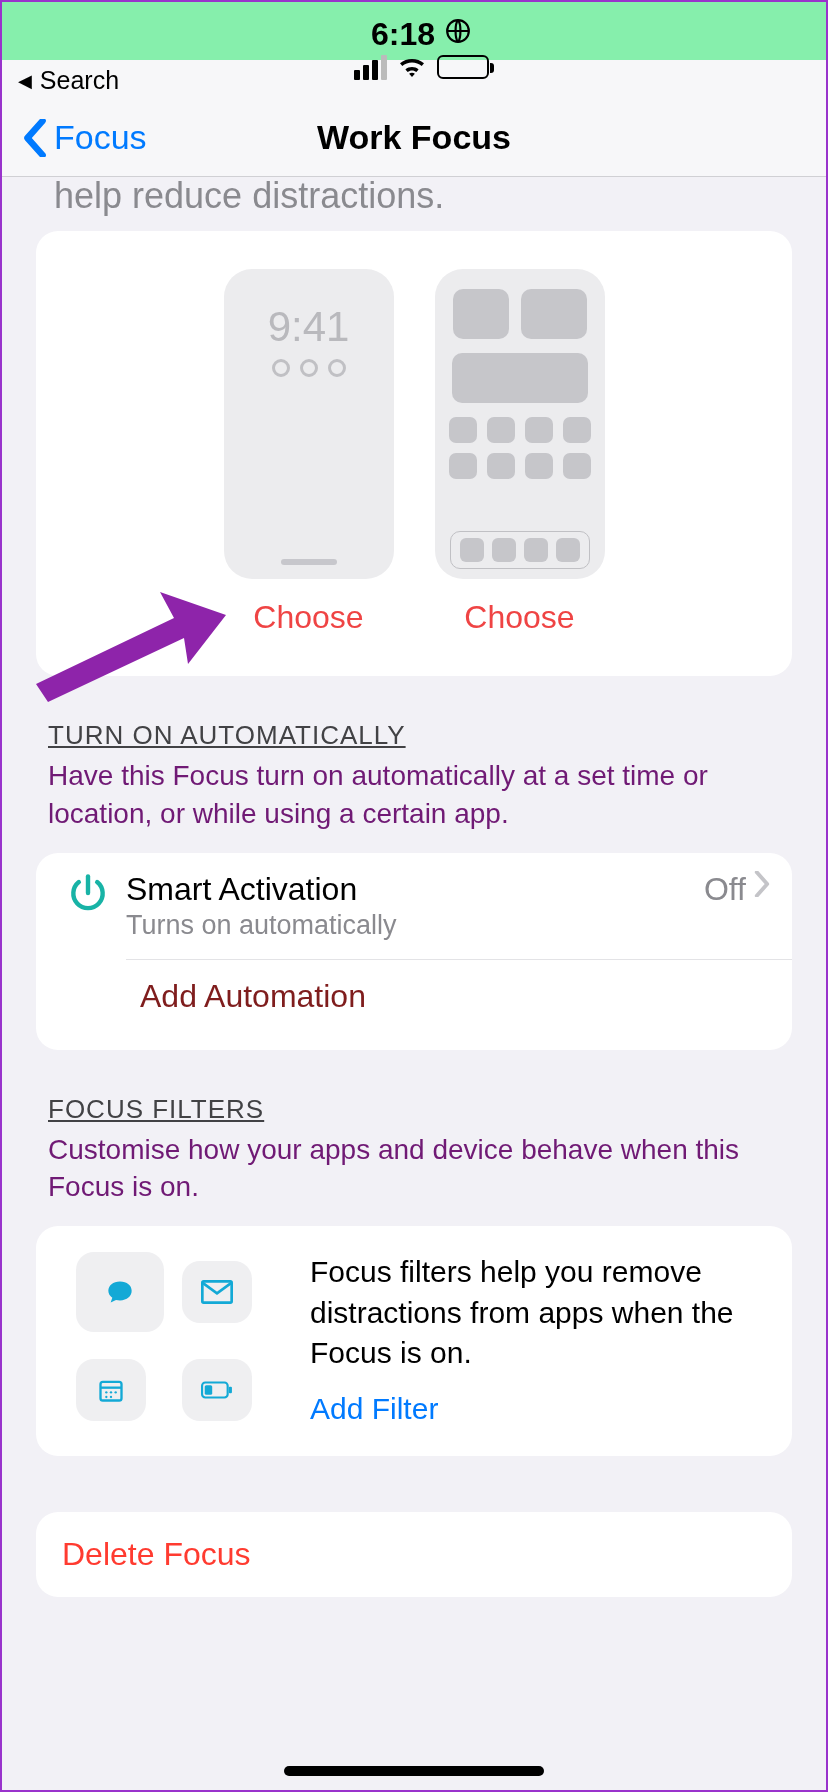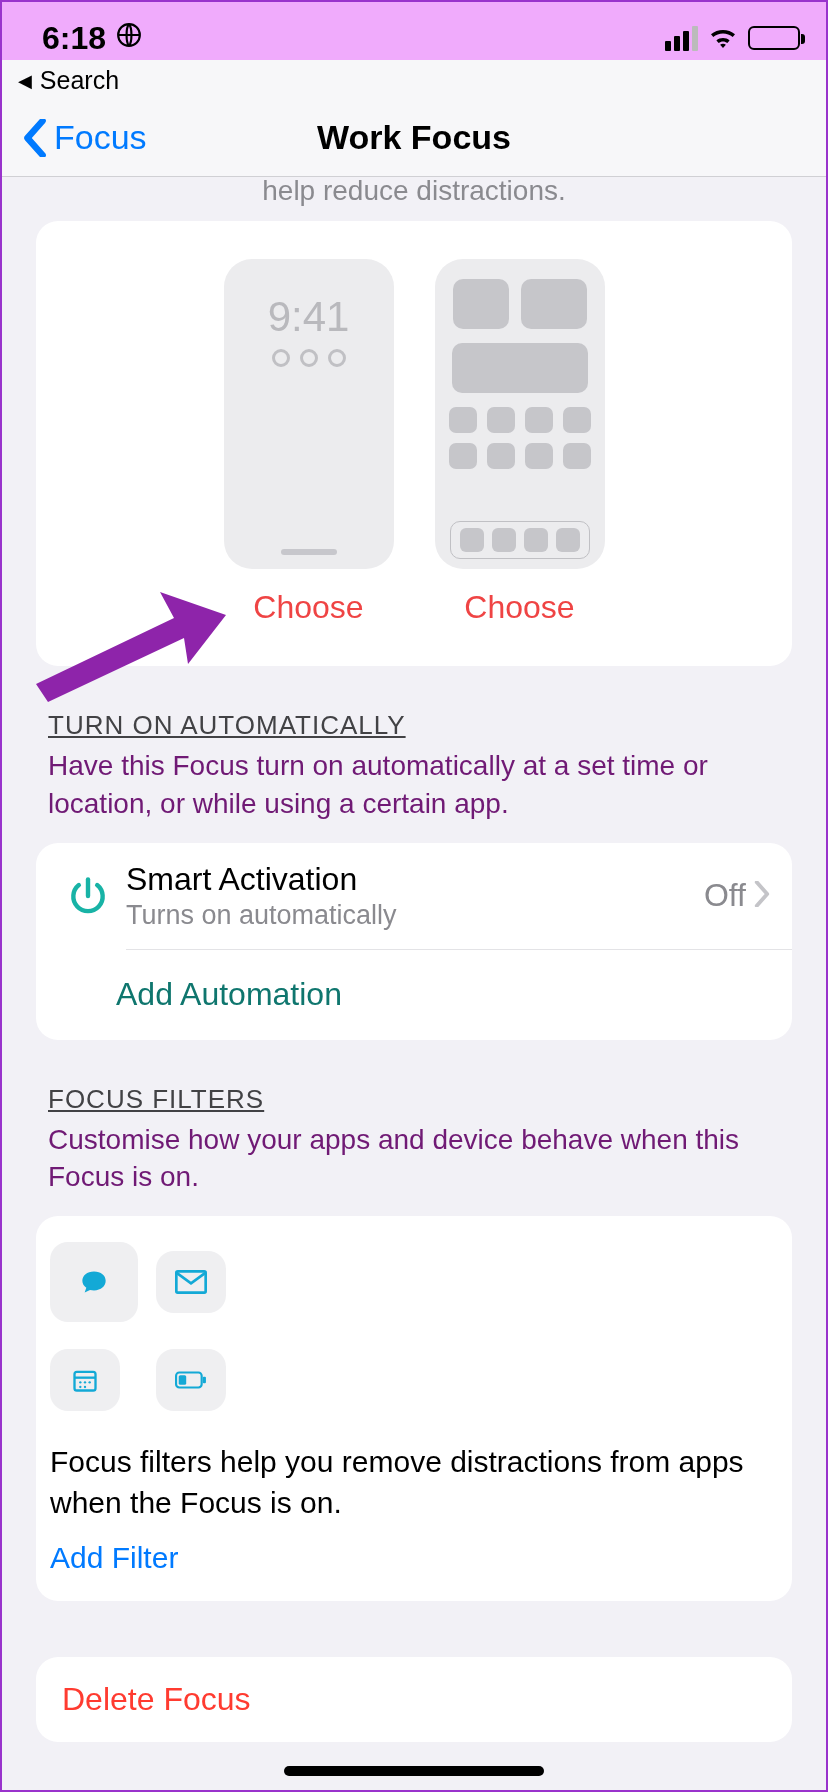--- a/index.html
+++ b/index.html
@@ -13,21 +13,22 @@
     border: 2px solid #9933cc;
   }
 
   
   .status-bar {
     display: flex;
     justify-content: space-between;
     align-items: center;
     padding: 14px 26px 0 40px;
     height: 58px;
-    background: #f0abfc;
+    background: #86efac;
+    flex-direction: column;
   }
   .status-left { display: flex; align-items: center; gap: 10px; font-size: 32px; font-weight: 600; }
   .status-right { display: flex; align-items: center; gap: 10px; }
   .globe-icon { font-size: 26px; }
   .signal-bars { display:flex; align-items:flex-end; gap:3px; }
   .signal-bars span { width:6px; background:#000; border-radius:1px; }
   .signal-bars span:nth-child(1){height:10px}
   .signal-bars span:nth-child(2){height:15px}
   .signal-bars span:nth-child(3){height:20px}
   .signal-bars span:nth-child(4){height:25px;background:#bbb}
@@ -62,25 +63,24 @@
   .nav-title {
     position:absolute; left:0; right:0;
     text-align:center; font-size:34px; font-weight:600;
     pointer-events:none;
   }
 
   
   .content { padding: 0 0 0 0; }
 
   .cut-desc {
-    color:#8a8a8f; font-size:28px;
+    color:#8a8a8f; font-size:36px;
     padding: 0 52px;
     margin-top:-2px;
     letter-spacing:0;
-    text-align:center;
   }
 
   
   .card {
     background:#fff;
     margin: 14px 34px 0 34px;
     border-radius: 22px;
     padding: 0;
   }
 
@@ -121,36 +121,36 @@
   .annot-arrow svg { width:200px; height:110px; }
 
   
   .section-head { padding: 44px 46px 6px 46px; }
   .section-head .title { font-size:26px; font-weight:500; color:#424245; letter-spacing:1px;text-decoration:underline; }
   .section-head .desc { font-size:28px; color:#701a75; margin-top:6px; line-height:1.35; }
 
   
   .list-card { margin-top:14px; padding:0; }
   .row {
-    display:flex; align-items:center;
+    display:flex; 
     padding: 18px 22px 18px 22px;
     min-height:90px;
   }
   .row + .row-sep { height:1px; background:#e3e3e6; margin-left:90px; }
   .row .icon-slot { width:60px; display:flex; justify-content:center; }
   .power-icon svg { width:44px; height:44px; }
   .row .text-slot { flex:1; padding-left:8px; }
   .row .text-slot .primary { font-size:32px; color:#000; }
   .row .text-slot .secondary { font-size:27px; color:#8a8a8f; margin-top:2px;}
   .row .value { font-size:32px; color:#8a8a8f; margin-right:8px; }
   .row .chev svg { width:16px; height:26px; }
-  .row.link { color:#0f766e; font-size:32px; padding-left:80px; }
-
-  
-  .filters-card { display:flex; padding:26px 14px; gap:22px;flex-direction:column; }
+  .row.link { color:#7f1d1d; font-size:32px; padding-left:104px; }
+
+  
+  .filters-card { display:flex; padding:26px 40px; gap:38px; }
   .filter-icons { width:196px; display:grid; grid-template-columns: 88px 80px; grid-template-rows: 80px 80px; gap:18px 18px; align-content:start;}
   .filter-icons .tile { background:#efeff1; border-radius:18px; display:flex; align-items:center; justify-content:center;}
   .filter-icons .tile.big { width:88px; height:80px; }
   .filter-icons .tile.sm { width:70px; height:62px; align-self:center;}
   .filter-icons svg { width:32px; height:28px; }
   .filter-text { flex:1; }
   .filter-text .desc { font-size:30px; line-height:1.35; }
   .filter-text .link { color:#007aff; font-size:30px; margin-top:18px; display:block;}
 
   

